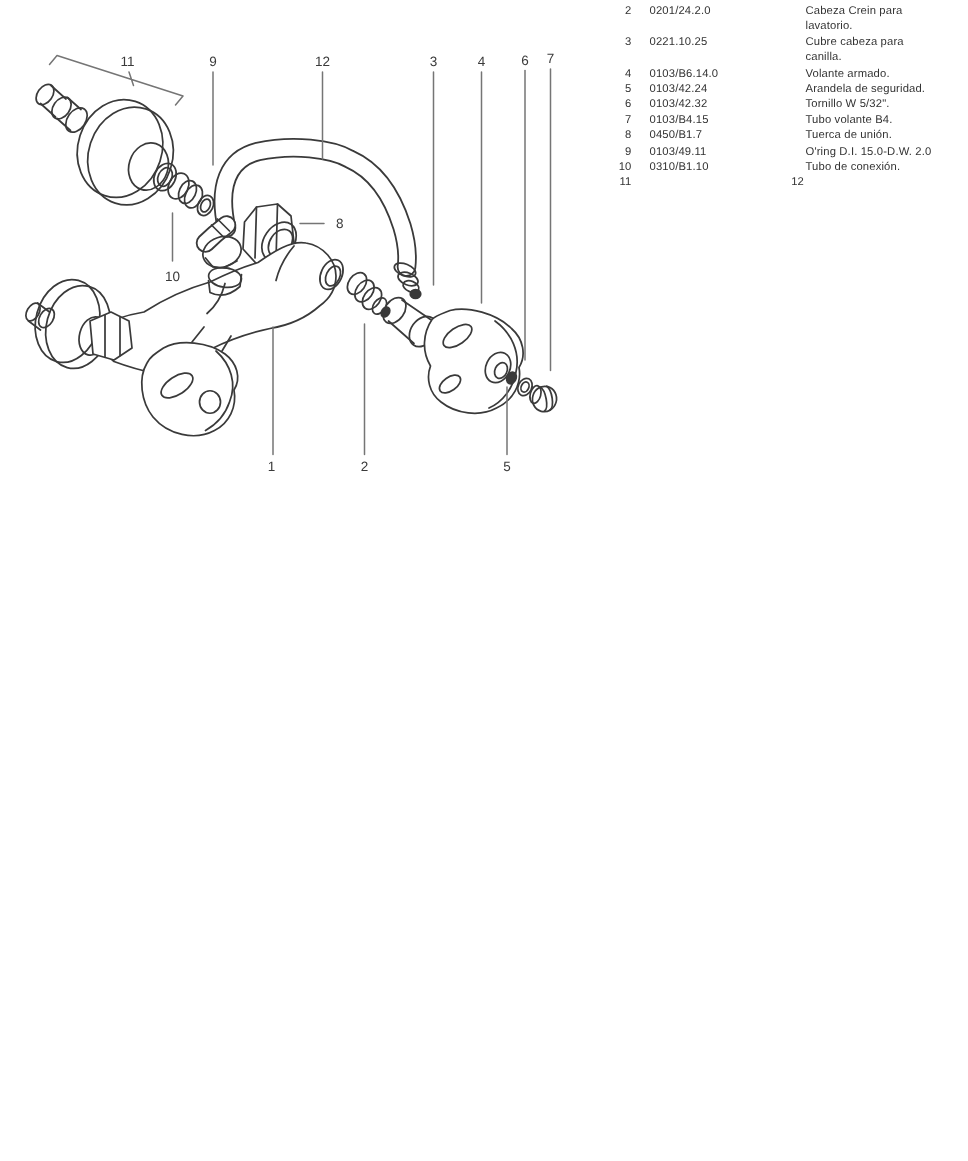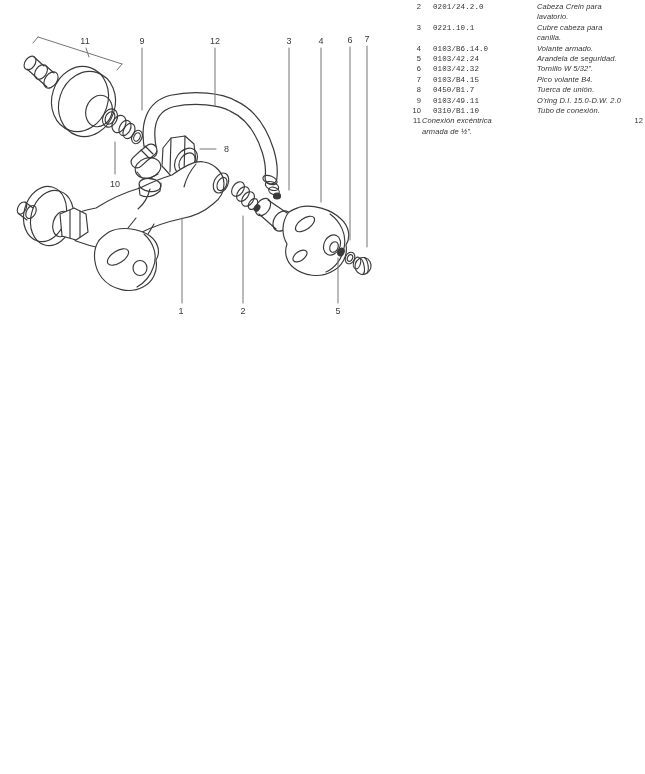--- a/index.html
+++ b/index.html
@@ -25,22 +25,22 @@
     width: 240px;
     display: grid;
     grid-template-columns: 18px 115px auto;
     row-gap: 0;
     font-size: 7.5px;
     line-height: 10.4px;
     color: #333333;
     letter-spacing: 0.1px;
   }
   .pl-num  { text-align: right; white-space: nowrap; }
-  .pl-code { padding-left: 12px; white-space: nowrap; font-family: Liberation Mono, monospace; }
-  .pl-desc { white-space: pre-line; padding-left: 1px; font-style: italic; }
+  .pl-code { padding-left: 12px; white-space: nowrap; }
+  .pl-desc { white-space: pre-line; padding-left: 1px; }
   svg text {
     font-family: "Liberation Sans", sans-serif;
     font-size: 9px;
     fill: #3a3a3a;
   }
 </style>
 </head>
 <body>
 
 <div class="page">
@@ -215,52 +215,50 @@
     </svg>
   </div>
 
   <div class="parts-list">
     <div class="pl-num">2</div>
     <div class="pl-code">0201/24.2.0</div>
     <div class="pl-desc">Cabeza Crein para
 lavatorio.</div>
 
     <div class="pl-num">3</div>
-    <div class="pl-code">0221.10.1</div>
+    <div class="pl-code">0221.10.25</div>
     <div class="pl-desc">Cubre cabeza para
 canilla.</div>
 
     <div class="pl-num">4</div>
     <div class="pl-code">0103/B6.14.0</div>
     <div class="pl-desc">Volante armado.</div>
 
     <div class="pl-num">5</div>
     <div class="pl-code">0103/42.24</div>
     <div class="pl-desc">Arandela de seguridad.</div>
 
     <div class="pl-num">6</div>
     <div class="pl-code">0103/42.32</div>
     <div class="pl-desc">Tornillo W 5/32".</div>
 
     <div class="pl-num">7</div>
     <div class="pl-code">0103/B4.15</div>
-    <div class="pl-desc">Pico volante B4.</div>
+    <div class="pl-desc">Tubo volante B4.</div>
 
     <div class="pl-num">8</div>
     <div class="pl-code">0450/B1.7</div>
     <div class="pl-desc">Tuerca de unión.</div>
 
     <div class="pl-num">9</div>
     <div class="pl-code">0103/49.11</div>
     <div class="pl-desc">O'ring D.I. 15.0-D.W. 2.0</div>
 
     <div class="pl-num">10</div>
     <div class="pl-code">0310/B1.10</div>
     <div class="pl-desc">Tubo de conexión.</div>
 
     <div class="pl-num">11</div>
-    <div class="pl-desc">Conexión excéntrica
-armada de ½".</div>
 
     <div class="pl-num">12</div>
   </div>
 
 </div>
 
 </body></html>

